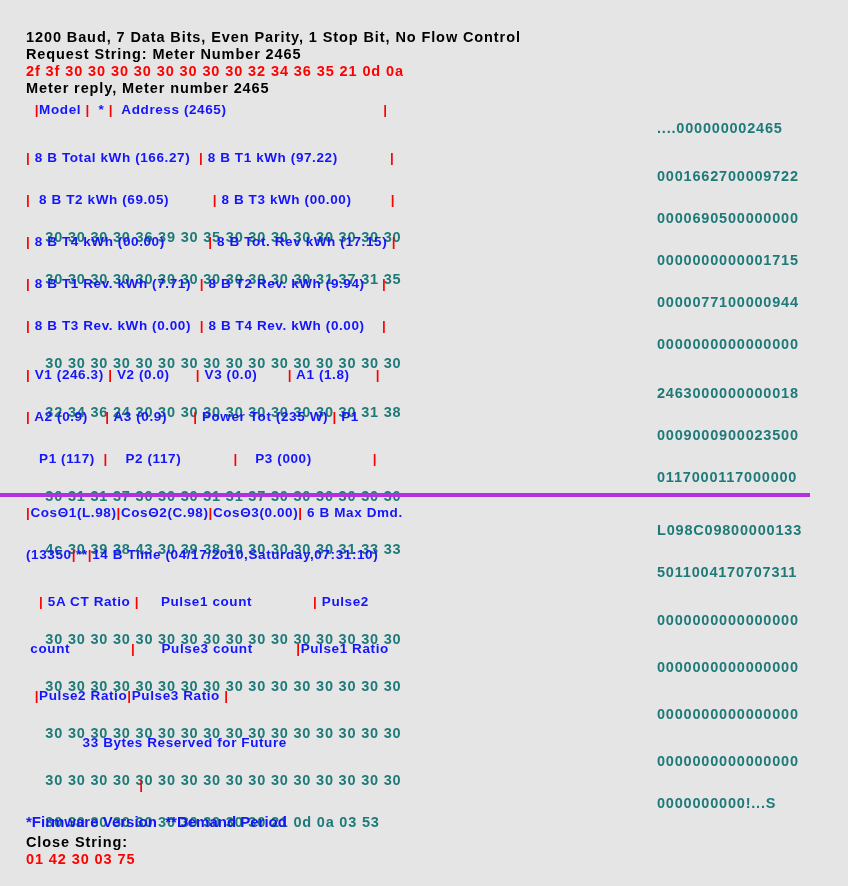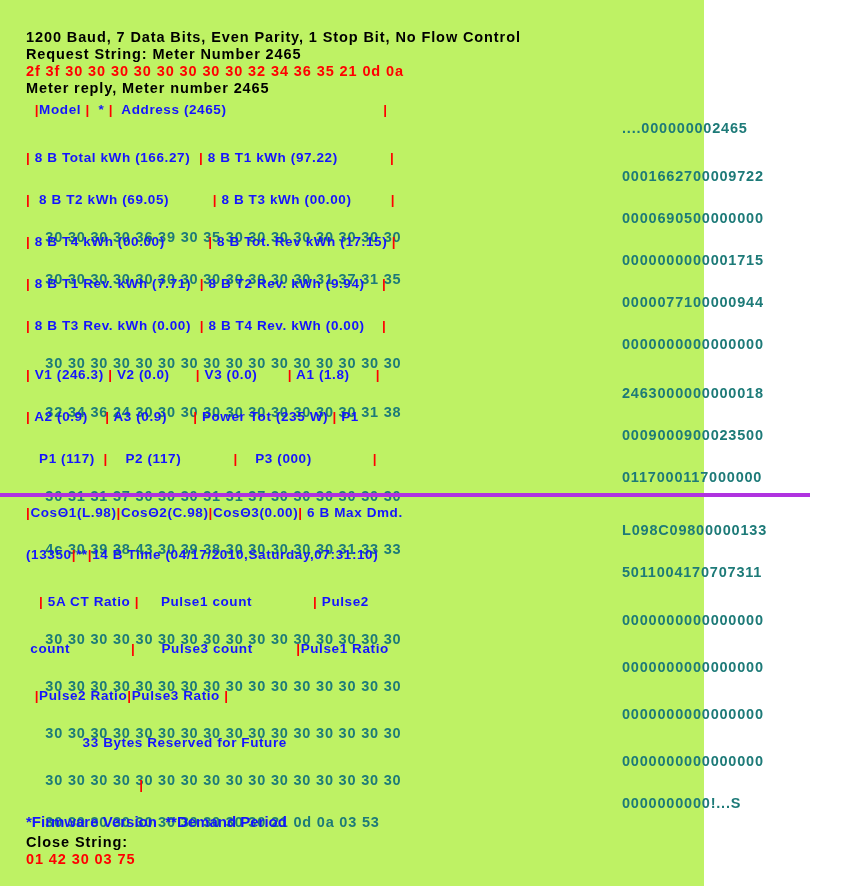--- a/index.html
+++ b/index.html
@@ -8,23 +8,23 @@
     background: #ffffff;
   }
   body {
     width: 848px;
     height: 886px;
     font-family: "Liberation Sans", sans-serif;
     overflow: hidden;
   }
   #page {
     position: relative;
-    width: 704px;
+    width: 848px;
     height: 886px;
-    background: #bef264;
+    background: #e5e5e5;
   }
 
   
   .row {
     position: absolute;
     left: 0;
     width: 848px;
     height: 19px;
     line-height: 19px;
     white-space: pre;
@@ -65,21 +65,21 @@
   .hexline {
     color: #1d7a78;
     font-weight: 700;
     font-size: 14.5px;
     letter-spacing: 0.8px;
     font-family: "Liberation Sans", sans-serif;
     padding-left: 26px;
   }
   .ascii {
     position: absolute;
-    left: 622px;
+    left: 657px;
     top: 0;
     color: #1d7a78;
     font-weight: 700;
     font-size: 14.5px;
     letter-spacing: 0.8px;
     font-family: "Liberation Sans", sans-serif;
     white-space: pre;
   }
 
   

